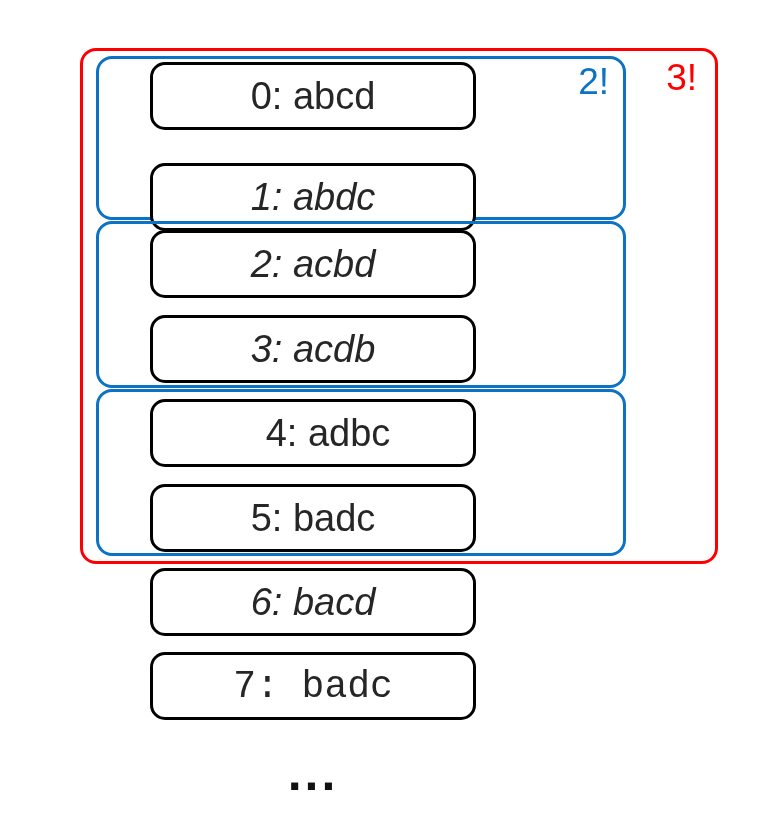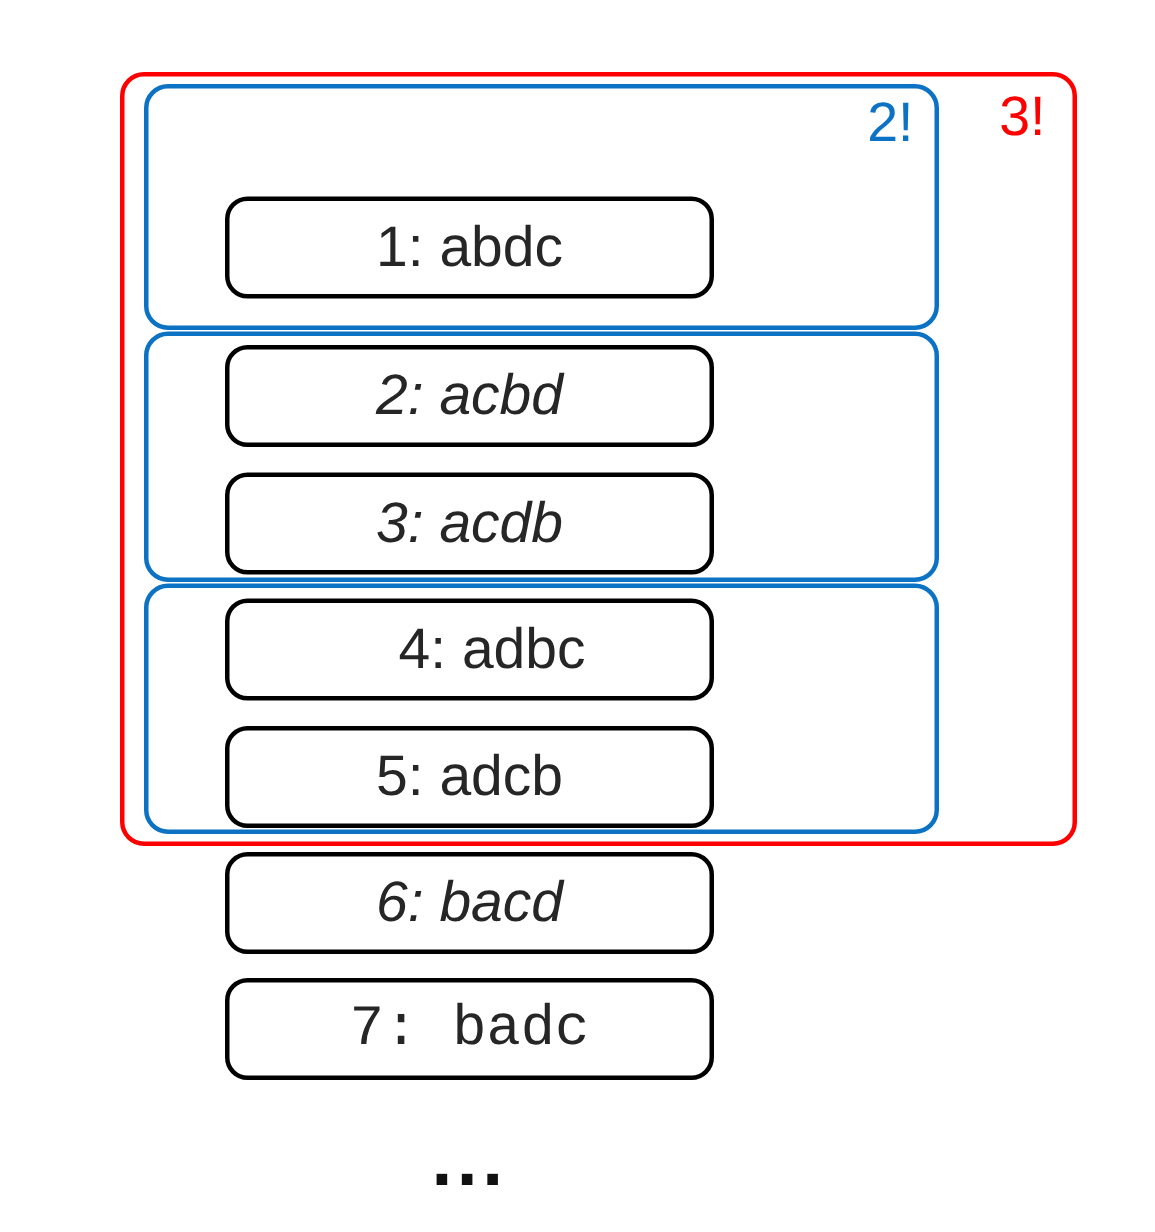--- a/index.html
+++ b/index.html
@@ -64,21 +64,21 @@
     background: #ffffff;
     display: flex;
     align-items: center;
     justify-content: center;
     font-size: 38px;
     color: #262626;
     white-space: nowrap;
   }
   .pair-group .perm-box { left: 51px; }
   .perm-box.i0 { top: 3px; }
-  .perm-box.i1 { top: 72px; }
+  .perm-box.i1 { top: 104px; font-style: italic; }
   .perm-box.i2 { top: 6px; }
   .perm-box.i3 { top: 91px; }
   .perm-box.i4 { top: 7px; padding-left: 30px; }
   .perm-box.i5 { top: 92px; }
   .perm-box.i6 { left: 150px; top: 568px; font-style: italic; }
   .perm-box.i7 { left: 150px; top: 652px; font-family: Liberation Mono, monospace; }
   .ellipsis {
     position: absolute;
     left: 150px;
     top: 748px;
@@ -94,31 +94,32 @@
 </head>
 <body>
 
 <div class="canvas">
 
   <div class="outer-group">
     <span class="outer-group-label">3!</span>
 
     <div class="pair-group g0">
       <span class="pair-group-label">2!</span>
+      <div class="perm-box i0">0: abcd</div>
       <div class="perm-box i1">1: abdc</div>
     </div>
 
     <div class="pair-group g1">
       <div class="perm-box i2">2: acbd</div>
       <div class="perm-box i3">3: acdb</div>
     </div>
 
     <div class="pair-group g2">
       <div class="perm-box i4">4: adbc</div>
-      <div class="perm-box i5">5: adcb</div>
+      <div class="perm-box i5">5: badc</div>
     </div>
   </div>
 
   <div class="perm-box i6">6: bacd</div>
   <div class="perm-box i7">7: badc</div>
 
   <div class="ellipsis">...</div>
 
 </div>
 

